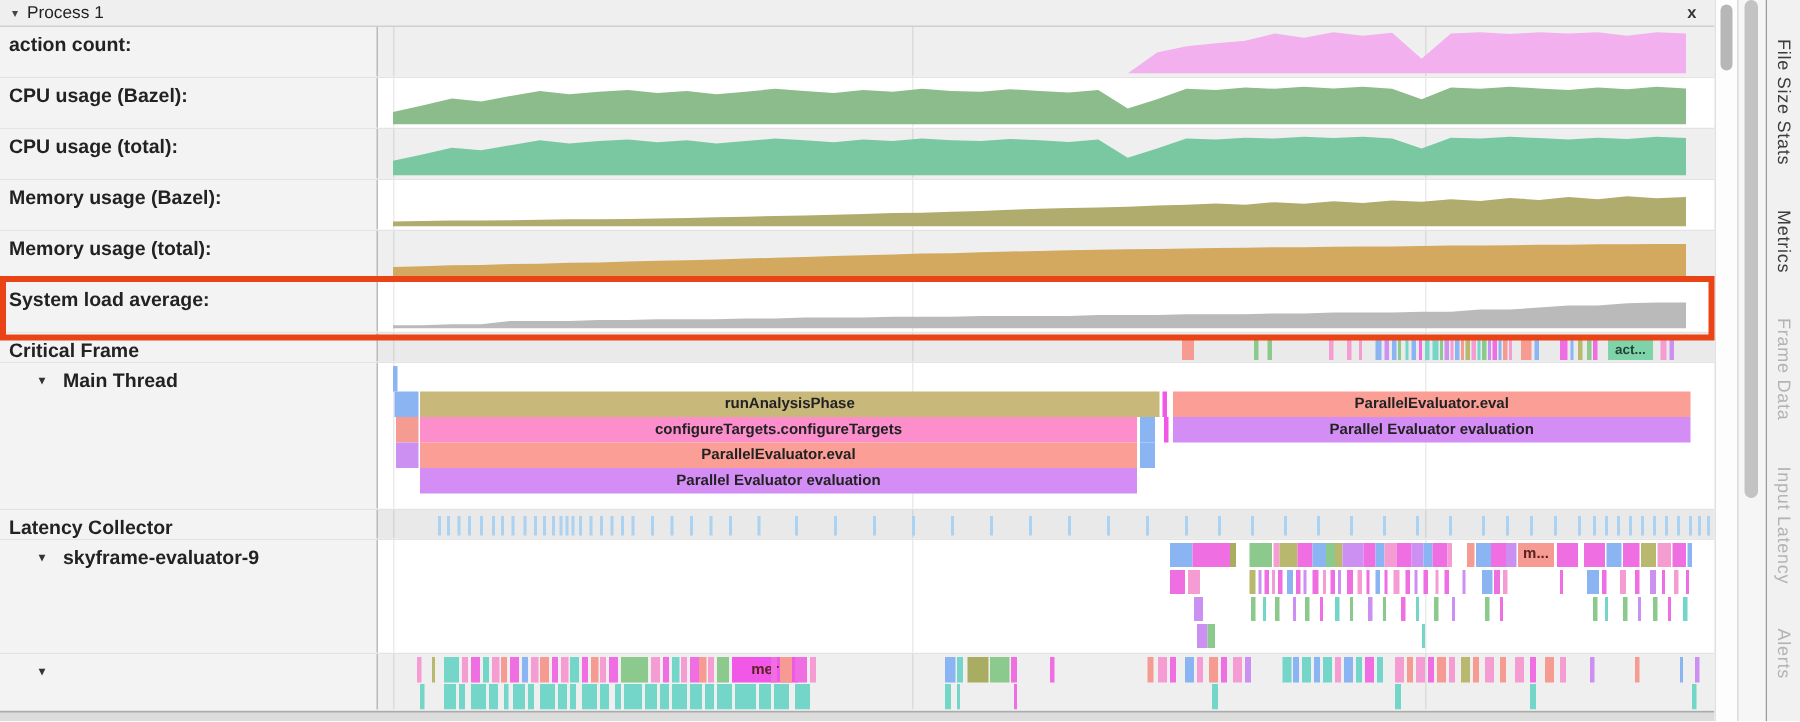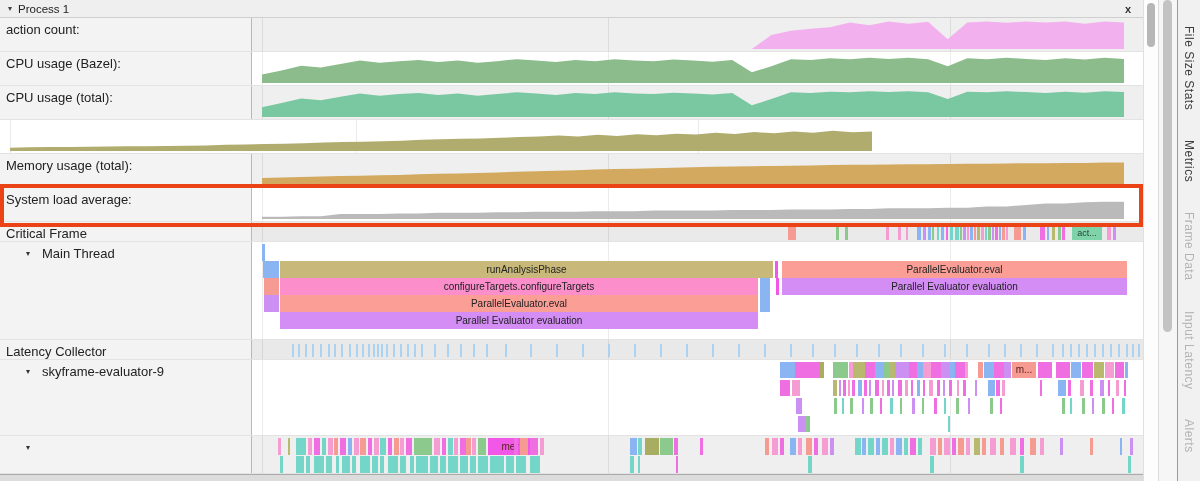--- a/index.html
+++ b/index.html
@@ -2,21 +2,21 @@
 <html><head>
 <meta charset="utf-8">
 <style>
   html,body{margin:0;padding:0;background:#fff;}
   .app{width:1200px;height:481px;display:flex;font-family:"Liberation Sans",sans-serif;overflow:hidden;background:#fff;}
   .main{width:1143px;height:481px;position:relative;flex:none;background:#fff;}
   .hdr{height:18px;background:#efefef;border-bottom:1px solid #cfcfcf;box-sizing:border-box;display:flex;align-items:center;padding:0 8px;}
   .tri{font-size:8px;color:#444;margin-right:6px;}
   .htitle{font-size:11.5px;color:#222;}
   .hclose{margin-left:auto;font-size:11px;font-weight:bold;color:#333;margin-right:4px;cursor:default;}
-  #rows{position:relative;}
+  #rows{position:relative;font-weight:bold;}
   .row{display:flex;border-bottom:1px solid #e3e3e3;box-sizing:border-box;}
   .lbl{width:252px;flex:none;background:#f3f3f3;border-right:1px solid #b9b9b9;box-sizing:border-box;font-size:13px;color:#222;padding:4px 0 0 6px;white-space:nowrap;overflow:hidden;position:relative;}
   .lbl.ind{padding-left:42px;}
   .arrow{position:absolute;left:26px;top:7px;font-size:8px;color:#333;}
   .tl{position:relative;flex:1;overflow:hidden;}
   .grid{position:absolute;top:0;bottom:0;width:1px;background:rgba(0,0,0,0.08);}
   .cchart{position:absolute;left:10px;top:3px;width:862px;height:28px;}
   .slice{position:absolute;box-sizing:border-box;}
   .slbl{font-size:9px;color:#24433a;text-align:center;white-space:nowrap;overflow:hidden;}
   .flbl{font-size:10px;color:#222;text-align:center;white-space:nowrap;overflow:hidden;}
@@ -70,20 +70,21 @@
           <div class="tl" style="background: rgb(239, 239, 239);">
             <div class="grid" style="left: 10px;"></div>
             <div class="grid" style="left: 356px;"></div>
             <div class="grid" style="left: 698px;"></div>
             <svg viewBox="0 0 1000 100" preserveAspectRatio="none" class="cchart">
               <polygon points="0.0,65.0 22.7,50.0 45.5,34.0 68.2,40.0 90.9,28.0 113.6,16.0 136.4,24.0 159.1,18.0 181.8,14.0 204.5,21.0 227.3,16.0 250.0,24.0 272.7,18.0 295.5,12.0 318.2,16.0 340.9,21.0 363.6,14.0 386.4,18.0 409.1,12.0 431.8,16.0 454.5,18.0 477.3,13.0 500.0,16.0 522.7,20.0 545.5,14.0 568.2,58.0 590.9,36.0 613.6,12.0 636.4,14.0 659.1,10.0 681.8,12.0 704.5,8.0 727.3,11.0 750.0,8.0 772.7,12.0 795.5,36.0 818.2,10.0 840.9,12.0 863.6,8.0 886.4,11.0 909.1,14.0 931.8,10.0 954.5,13.0 977.3,8.0 1000.0,11.0 1000,100 0,100" fill="#79c8a1"></polygon>
             </svg>
           </div>
         </div>
         <div class="row" style="height: 34px;">
+          <div class="lbl"><span>Memory usage (Bazel):</span></div>
           <div class="tl" style="background: rgb(255, 255, 255);">
             <div class="grid" style="left: 10px;"></div>
             <div class="grid" style="left: 356px;"></div>
             <div class="grid" style="left: 698px;"></div>
             <svg viewBox="0 0 1000 100" preserveAspectRatio="none" class="cchart">
               <polygon points="0.0,88.0 22.7,87.0 45.5,86.0 68.2,86.0 90.9,85.0 113.6,84.0 136.4,83.0 159.1,83.0 181.8,82.0 204.5,81.0 227.3,80.0 250.0,78.0 272.7,77.0 295.5,75.0 318.2,74.0 340.9,72.0 363.6,70.0 386.4,68.0 409.1,67.0 431.8,65.0 454.5,63.0 477.3,60.0 500.0,58.0 522.7,56.0 545.5,55.0 568.2,53.0 590.9,50.0 613.6,48.0 636.4,45.0 659.1,48.0 681.8,42.0 704.5,46.0 727.3,40.0 750.0,44.0 772.7,38.0 795.5,41.0 818.2,35.0 840.9,39.0 863.6,32.0 886.4,37.0 909.1,30.0 931.8,35.0 954.5,28.0 977.3,33.0 1000.0,30.0 1000,100 0,100" fill="#b0ac6d"></polygon>
             </svg>
           </div>
         </div>
         <div class="row" style="height: 34px;">

